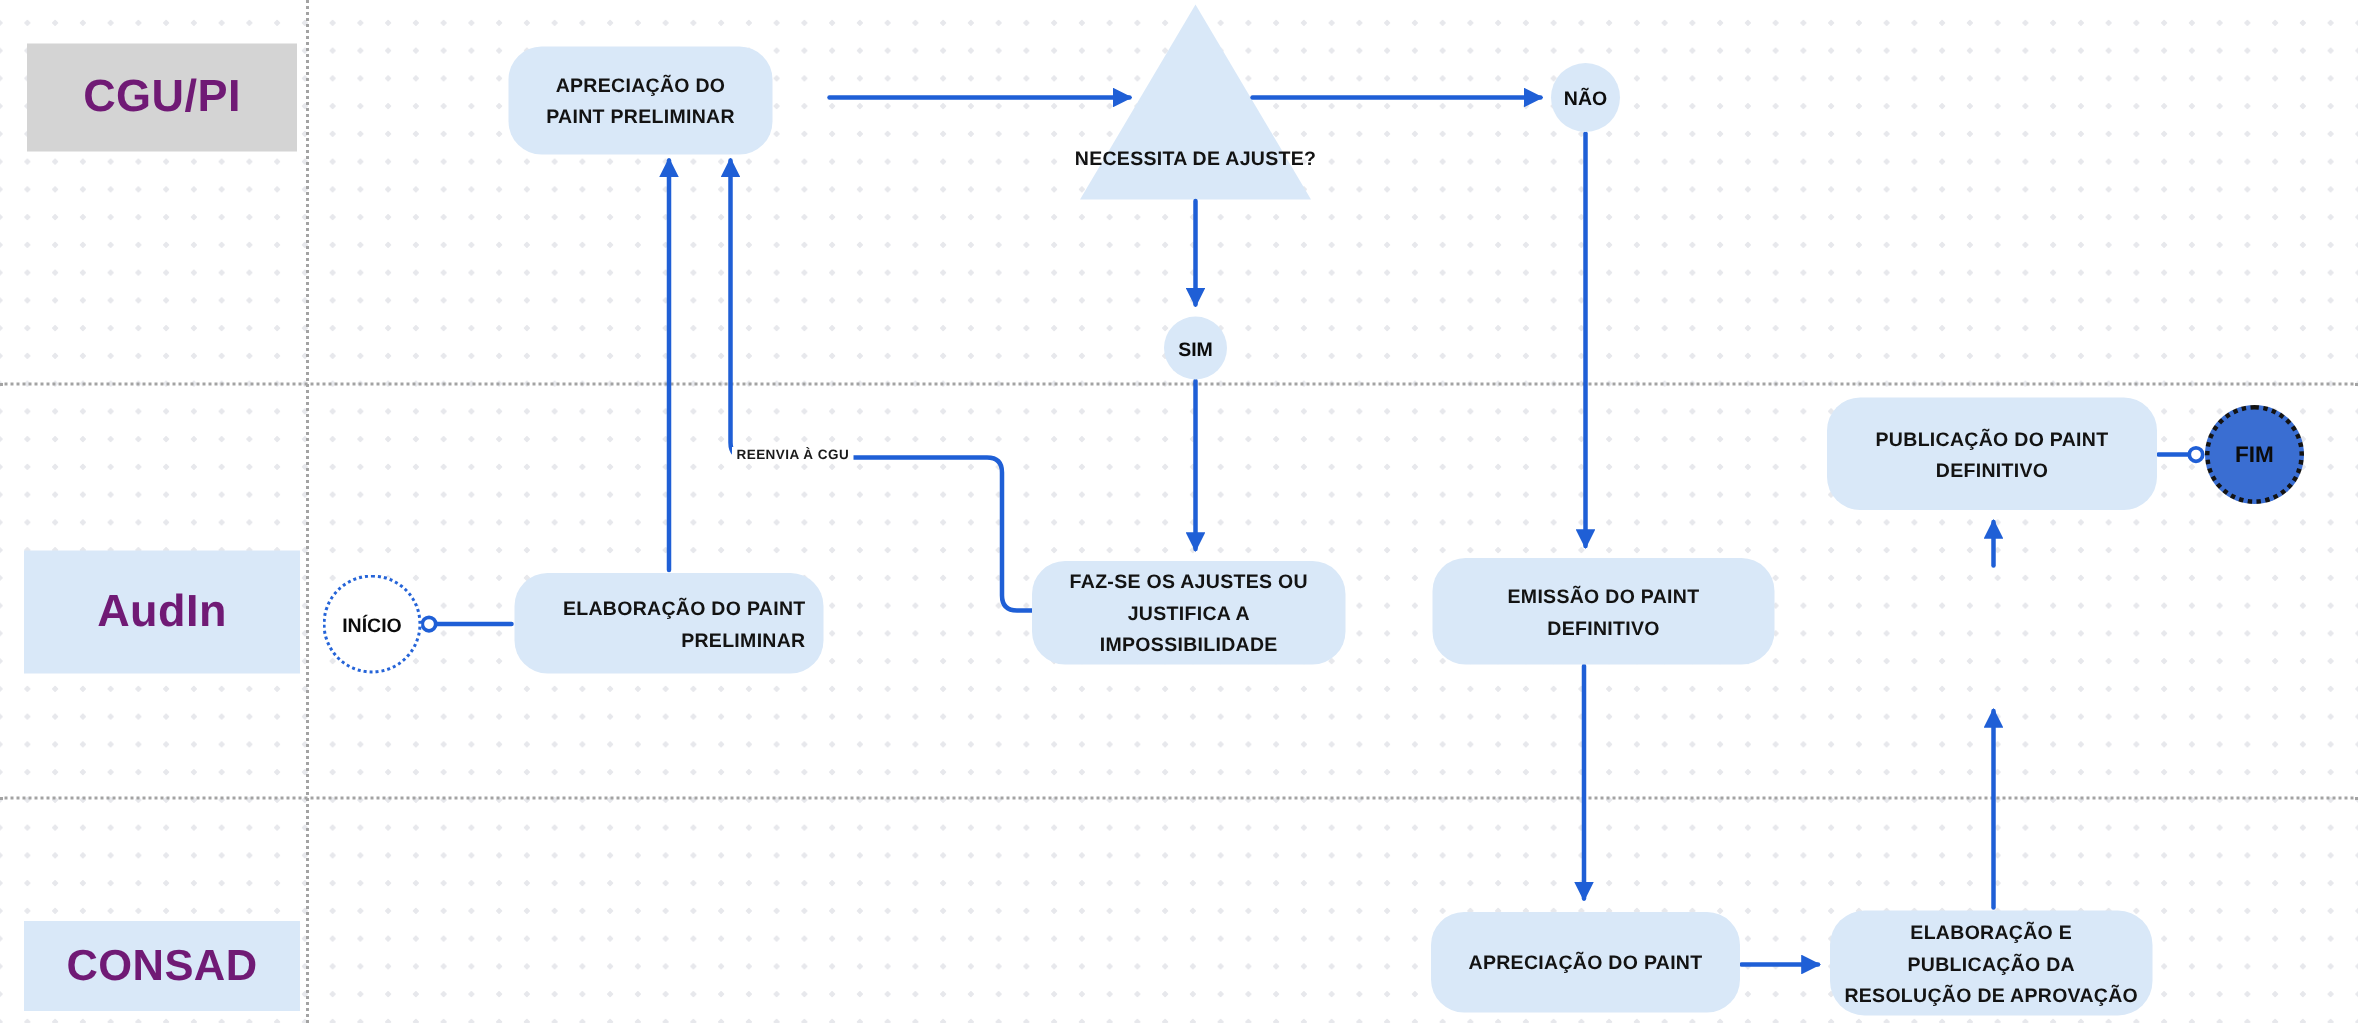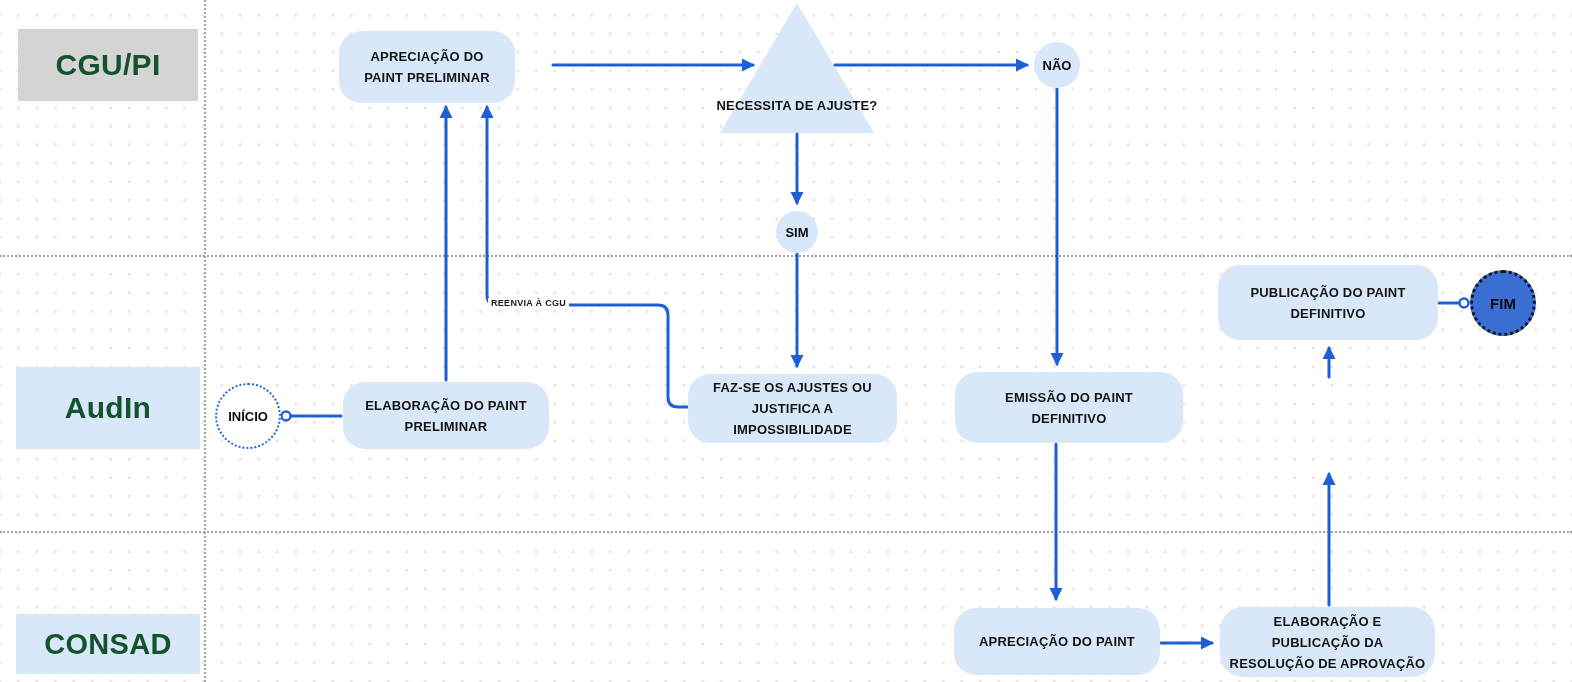--- a/index.html
+++ b/index.html
@@ -11,21 +11,21 @@
     background-color:#ffffff;
     background-image:radial-gradient(circle, #e7e8ec 1.7px, transparent 1.9px);
     background-size:18.5px 18.5px;
     background-position:9px 6px;
     color:#111;
   }
   .lane-divider-h{position:absolute;left:0;width:1572px;height:0;border-top:2px dotted #a3a3a3;}
   .lane-divider-v{position:absolute;top:0;height:682px;width:0;border-left:2px dotted #a3a3a3;}
   .lane-label{
     position:absolute;display:flex;align-items:center;justify-content:center;
-    font-weight:bold;font-size:30px;letter-spacing:.3px;color:#14532d;
+    font-weight:bold;font-size:30px;letter-spacing:.3px;color:#701a75;
   }
   svg.wires{position:absolute;left:0;top:0;}
   .node{
     position:absolute;box-sizing:border-box;
     background:#d9e8f8;border-radius:22px;
     display:flex;align-items:center;justify-content:center;text-align:center;
     font-weight:bold;font-size:13px;line-height:21px;letter-spacing:.2px;
     padding:6px 12px;color:#131313;
   }
   .circle{
@@ -89,21 +89,21 @@
     </g>
 
     <circle cx="286" cy="416" r="4.5" fill="#ffffff" stroke="#1f5fd6" stroke-width="2.5"></circle>
     <circle cx="1464" cy="303" r="4.5" fill="#ffffff" stroke="#1f5fd6" stroke-width="2.5"></circle>
   </svg>
 
   <div class="decision-label" style="left:705px;top:76px;width:184px;">NECESSITA DE AJUSTE?</div>
 
   <div class="node" style="left:339px;top:31px;width:176px;height:72px;">APRECIAÇÃO DO PAINT PRELIMINAR</div>
 
-  <div class="node" style="left:343px;top:382px;width:206px;height:67px;">ELABORAÇÃO DO PAINT PRELIMINAR</div>
+  <div class="node" style="left:343px;top:382px;width:206px;height:67px;text-align:right;">ELABORAÇÃO DO PAINT PRELIMINAR</div>
 
   <div class="node" style="left:688px;top:374px;width:209px;height:69px;padding:4px 20px;">FAZ-SE OS AJUSTES OU JUSTIFICA A IMPOSSIBILIDADE</div>
 
   <div class="node" style="left:955px;top:372px;width:228px;height:71px;padding:6px 26px;">EMISSÃO DO PAINT DEFINITIVO</div>
 
   <div class="node" style="left:1218px;top:265px;width:220px;height:75px;">PUBLICAÇÃO DO PAINT DEFINITIVO</div>
 
 
   <div class="node" style="left:954px;top:608px;width:206px;height:67px;">APRECIAÇÃO DO PAINT</div>
 

